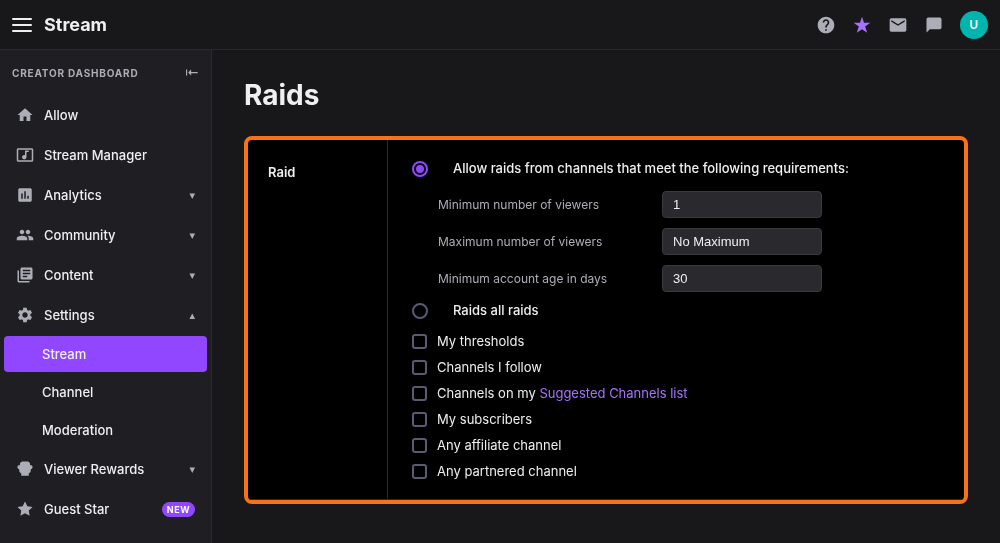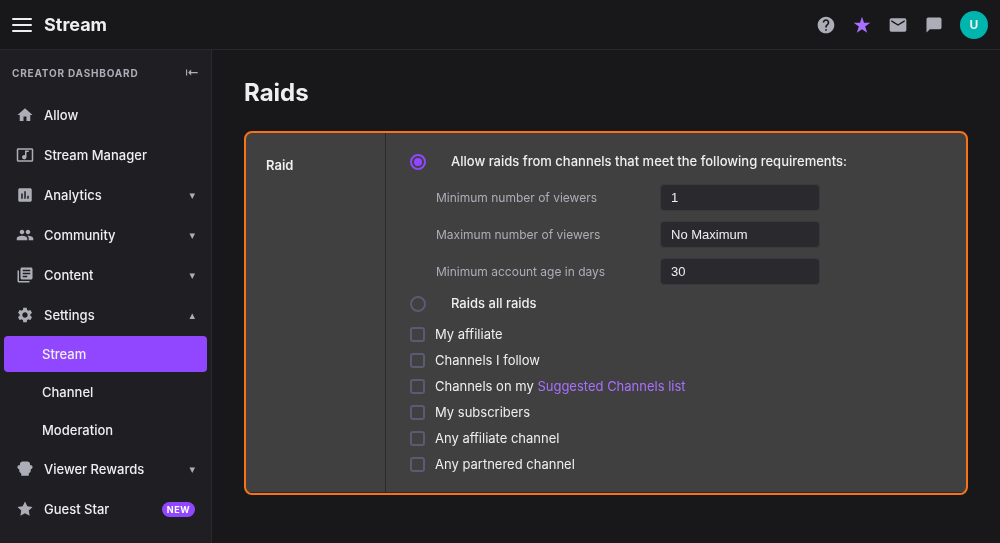--- a/index.html
+++ b/index.html
@@ -141,30 +141,30 @@
     }
 
     
     .content-area {
       flex: 1;
       background: #18181b;
       overflow-y: auto;
       padding: 28px 32px;
     }
     .page-title {
-      font-size: 24px;
+      font-size: 28px;
       font-weight: 700;
       color: #efeff1;
       margin-bottom: 24px;
     }
 
     
     .raids-card {
-      background: #404040;
-      border: 2px solid #f97316;
+      background: #000000;
+      border: 4px solid #f97316;
       border-radius: 8px;
       overflow: hidden;
     }
     .raids-row {
       display: flex;
       border-bottom: 1px solid #2a2a2e;
     }
     .raids-label-col {
       width: 140px;
       padding: 24px 20px;
@@ -432,21 +432,21 @@
 
           <div class="radio-option" style="margin-top:6px;">
             <div class="radio-btn unselected"></div>
             <span class="radio-label">Raids all raids</span>
           </div>
 
 
           <div class="checkbox-list">
             <div class="checkbox-item">
               <div class="checkbox-box"></div>
-              <span class="checkbox-label">My affiliate</span>
+              <span class="checkbox-label">My thresholds</span>
             </div>
             <div class="checkbox-item">
               <div class="checkbox-box"></div>
               <span class="checkbox-label">Channels I follow</span>
             </div>
             <div class="checkbox-item">
               <div class="checkbox-box"></div>
               <span class="checkbox-label">
                 Channels on my <a href="#">Suggested Channels list</a>
               </span>

